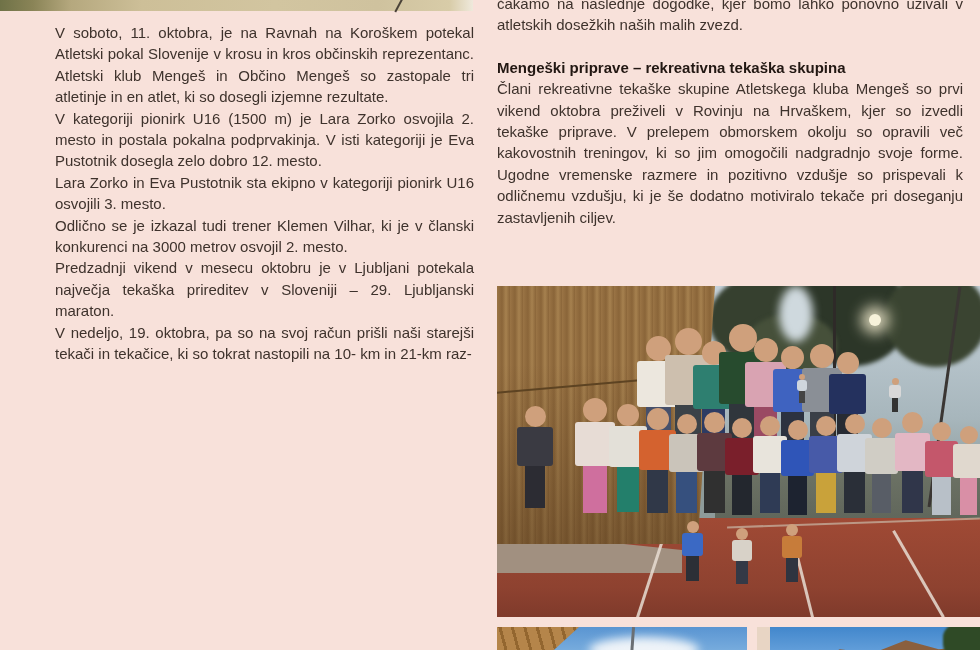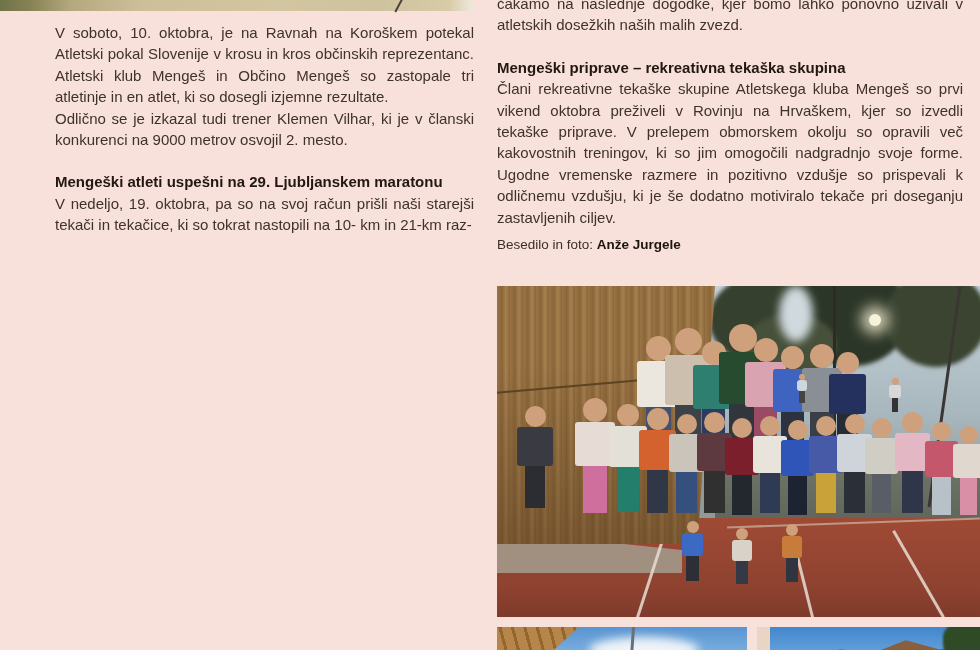--- a/index.html
+++ b/index.html
@@ -105,40 +105,38 @@
 
 <div class="page">
 
   <div class="strip-top">
     <div class="crackline"></div>
   </div>
 
   <div class="col-left">
 
     <div class="sec first">
-      <p class="body">V soboto, 10. oktobra, je na Ravnah na Koroškem potekal Atletski pokal Slovenije v krosu in kros občinskih reprezentanc. Atletski klub Mengeš in Občino Mengeš so zastopale tri atletinje in en atlet, ki so dosegli izjemne rezultate.</p>
-      <p class="body">Odlično se je izkazal tudi trener Klemen Vilhar, ki je v članski konkurenci na 9000 metrov osvojil 2. mesto.</p>
+      <p class="body">V soboto, 11. oktobra, je na Ravnah na Koroškem potekal Atletski pokal Slovenije v krosu in kros občinskih reprezentanc. Atletski klub Mengeš in Občino Mengeš so zastopale tri atletinje in en atlet, ki so dosegli izjemne rezultate.</p>
+      <p class="body">V kategoriji pionirk U16 (1500 m) je Lara Zorko osvojila 2. mesto in postala pokalna podprvakinja. V isti kategoriji je Eva Pustotnik dosegla zelo dobro 12. mesto.</p>
+      <p class="body">Lara Zorko in Eva Pustotnik sta ekipno v kategoriji pionirk U16 osvojili 3. mesto.</p>
+      <p class="body">Odlično se je izkazal tudi trener Klemen Vilhar, ki je v članski konkurenci na 3000 metrov osvojil 2. mesto.</p>
     </div>
 
     <div class="sec">
-      <h2 class="subhead">Mengeški atleti uspešni na 29. Ljubljanskem maratonu</h2>
+      <p class="body">Predzadnji vikend v mesecu oktobru je v Ljubljani potekala največja tekaška prireditev v Sloveniji – 29. Ljubljanski maraton.</p>
       <p class="body">V nedeljo, 19. oktobra, pa so na svoj račun prišli naši starejši tekači in tekačice, ki so tokrat nastopili na 10- km in 21-km raz-</p>
 
     </div>
   </div>
 
   <div class="col-right">
     <p class="body">čakamo na naslednje dogodke, kjer bomo lahko ponovno uživali v atletskih dosežkih naših malih zvezd.</p>
     <div class="sec">
       <h2 class="subhead">Mengeški priprave – rekreativna tekaška skupina</h2>
       <p class="body">Člani rekreativne tekaške skupine Atletskega kluba Mengeš so prvi vikend oktobra preživeli v Rovinju na Hrvaškem, kjer so izvedli tekaške priprave. V prelepem obmorskem okolju so opravili več kakovostnih treningov, ki so jim omogočili nadgradnjo svoje forme. Ugodne vremenske razmere in pozitivno vzdušje so prispevali k odličnemu vzdušju, ki je še dodatno motiviralo tekače pri doseganju zastavljenih ciljev.</p>
-    </div>
-    <div class="credit">
-      <span>Besedilo in foto:</span>
-      <b>Anže Jurgele</b>
     </div>
   </div>
 
   <div class="photo-main">
     <div class="tree t1"></div>
     <div class="tree t2"></div>
     <div class="tree t3"></div>
     <div class="tree t4"></div>
     <div class="skygap"></div>
     <div class="pm-fence"></div>

